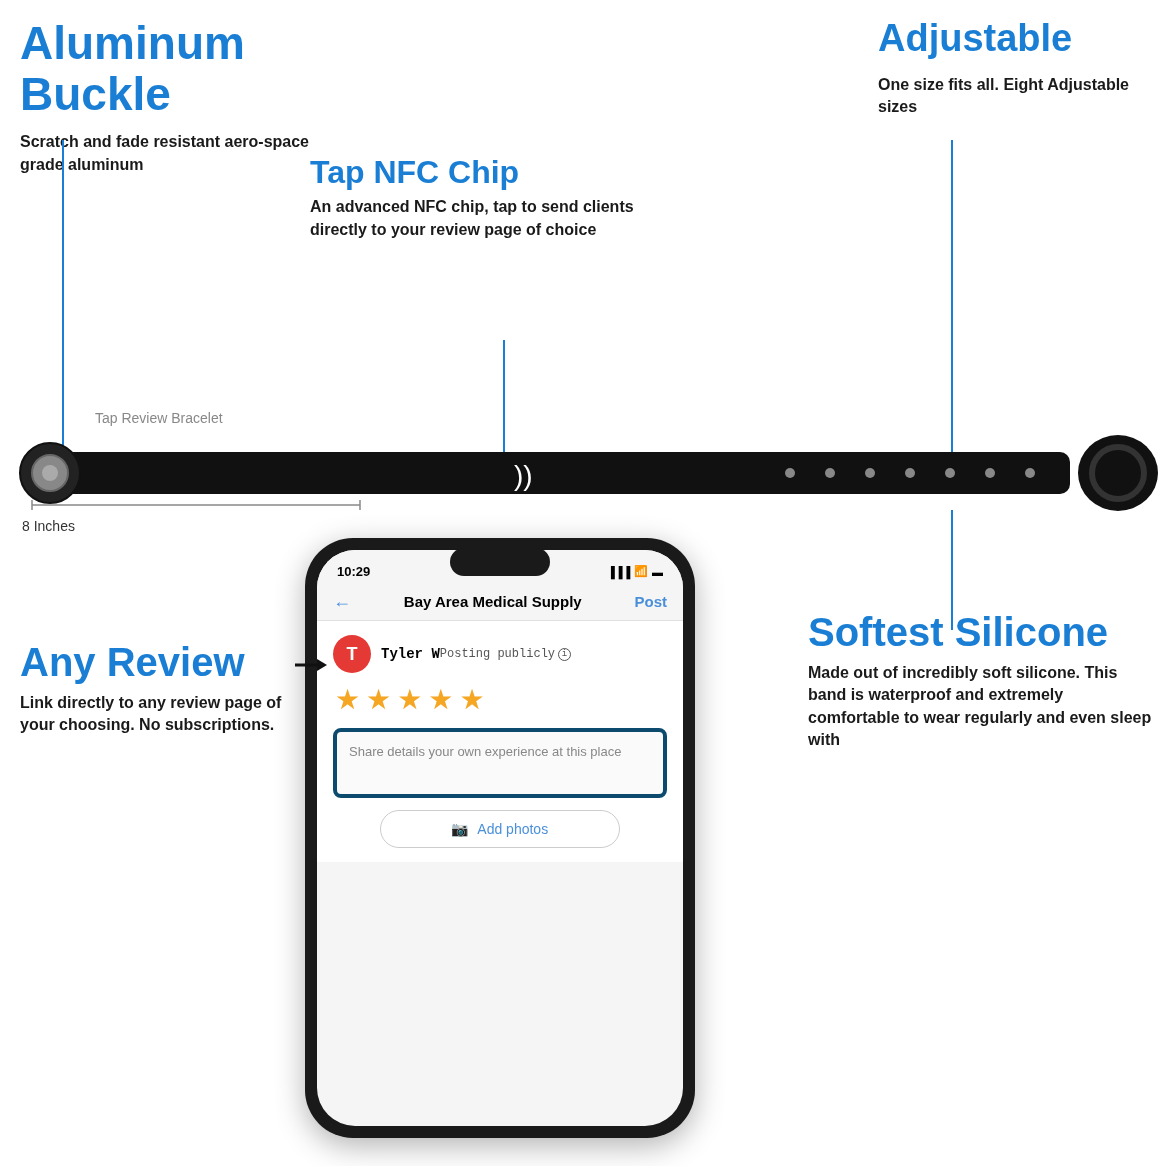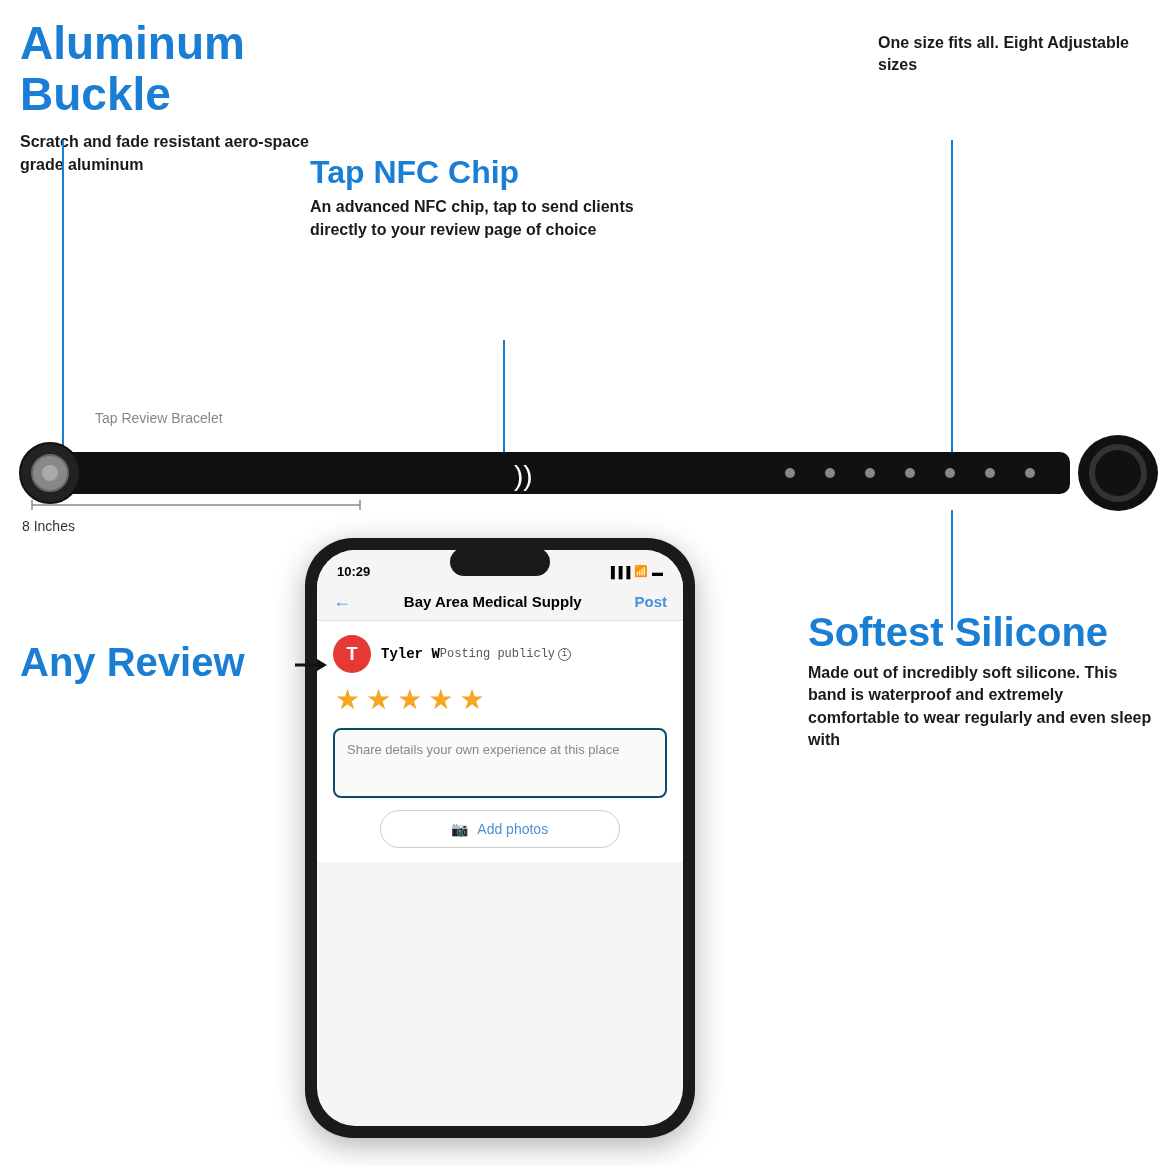--- a/index.html
+++ b/index.html
@@ -279,21 +279,21 @@
       gap: 6px;
       margin-bottom: 12px;
       padding-left: 2px;
     }
     .star {
       color: #f5a623;
       font-size: 28px;
     }
 
     .review-textarea-mock {
-      border: 2px solid #0c4a6e;
+      border: 4px solid #0c4a6e;
       border-radius: 8px;
       padding: 12px;
       background: #fafafa;
       margin-bottom: 12px;
       min-height: 70px;
     }
     .review-textarea-mock p {
       color: #888;
       font-size: 13px;
     }
@@ -368,20 +368,21 @@
   </style>
 </head>
 <body>
 
 <div class="section-aluminum">
   <h2>Aluminum Buckle</h2>
   <p>Scratch and fade resistant aero-space grade aluminum</p>
 </div>
 
 <div class="section-adjustable">
+  <h2>Adjustable</h2>
   <p>One size fits all.  Eight Adjustable sizes</p>
 </div>
 
 <div class="section-nfc">
   <h2>Tap NFC Chip</h2>
   <p>An advanced NFC chip, tap to send clients directly to your review page of choice</p>
 </div>
 
 <div class="line-aluminum"></div>
 <div class="line-adjustable"></div>
@@ -465,20 +466,21 @@
           <span>📷</span>
           <span>Add photos</span>
         </div>
       </div>
     </div>
   </div>
 </div>
 
 <div class="section-any-review">
   <h2>Any Review</h2>
+  <p>Link directly to any review page of your choosing.  No subscriptions.</p>
 </div>
 
 <svg style="position:absolute;top:655px;left:295px;" width="32" height="20">
   <line x1="0" y1="10" x2="28" y2="10" stroke="#111" stroke-width="3"></line>
   <polygon points="22,4 32,10 22,16" fill="#111"></polygon>
 </svg>
 
 <div class="section-silicone">
   <h2>Softest Silicone</h2>
   <p>Made out of incredibly soft silicone. This band is waterproof and extremely comfortable to wear regularly and even sleep with</p>

